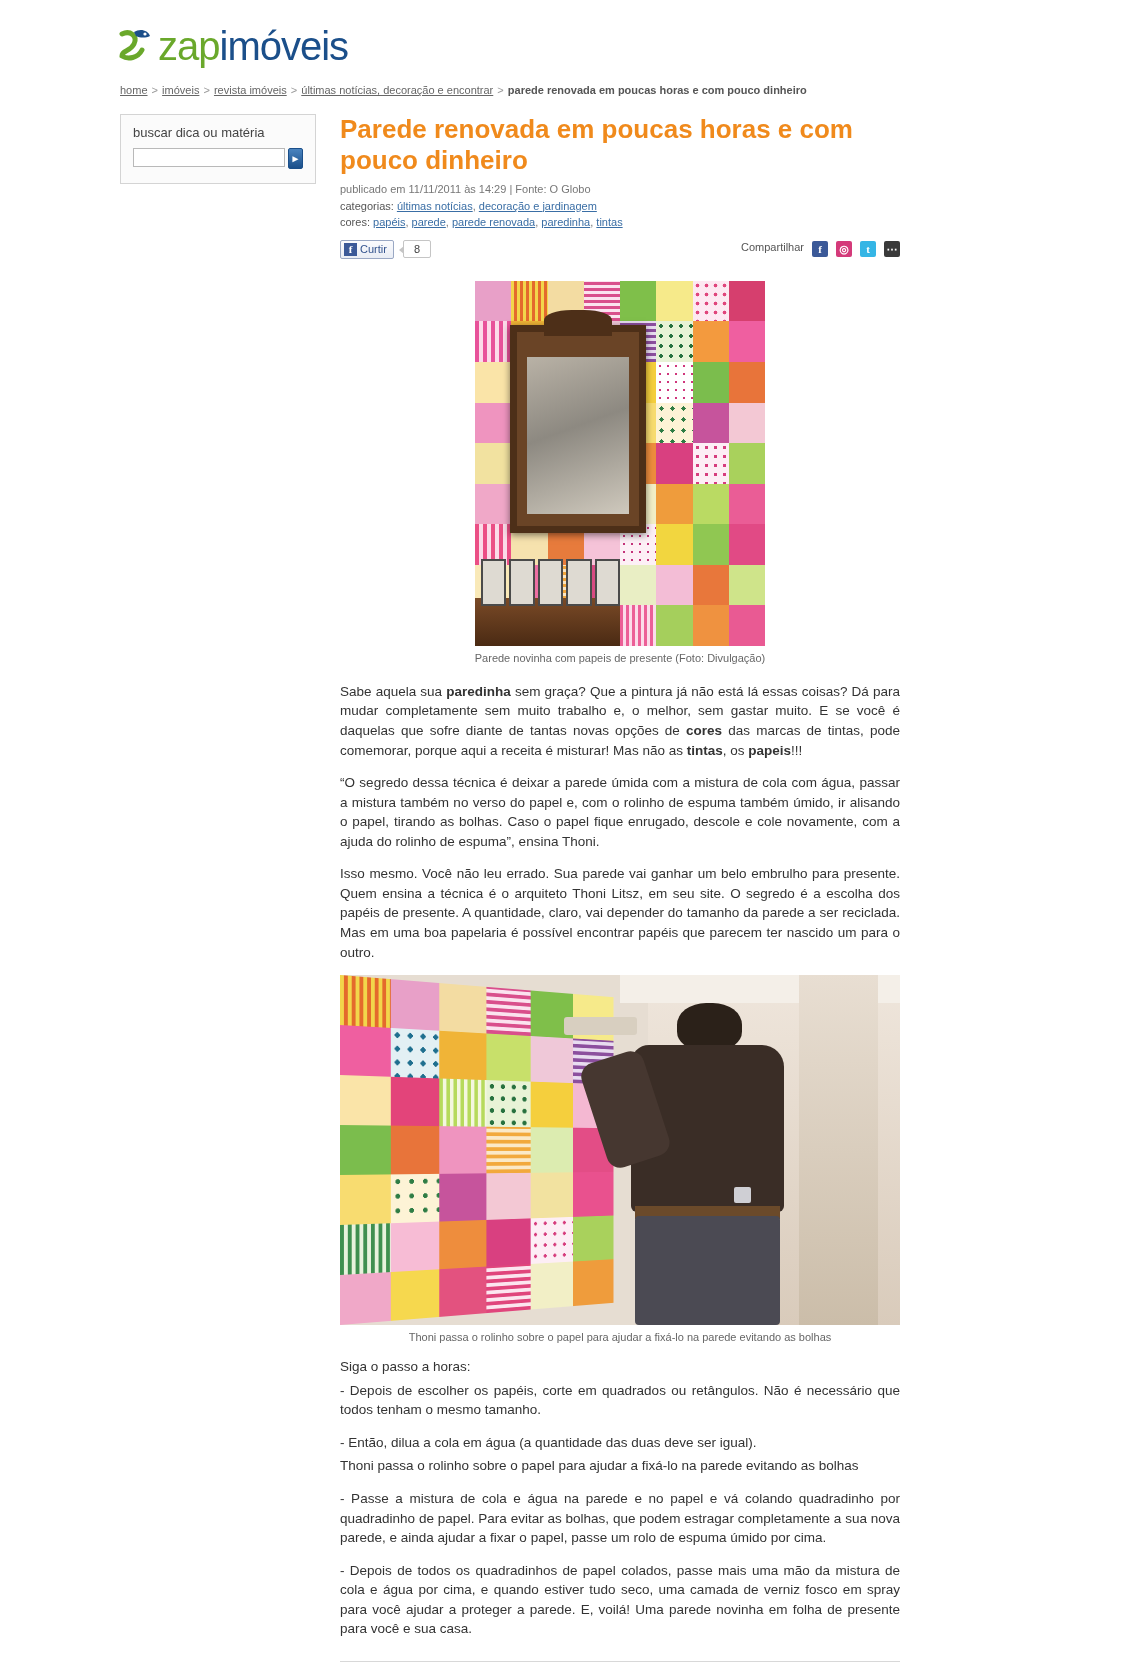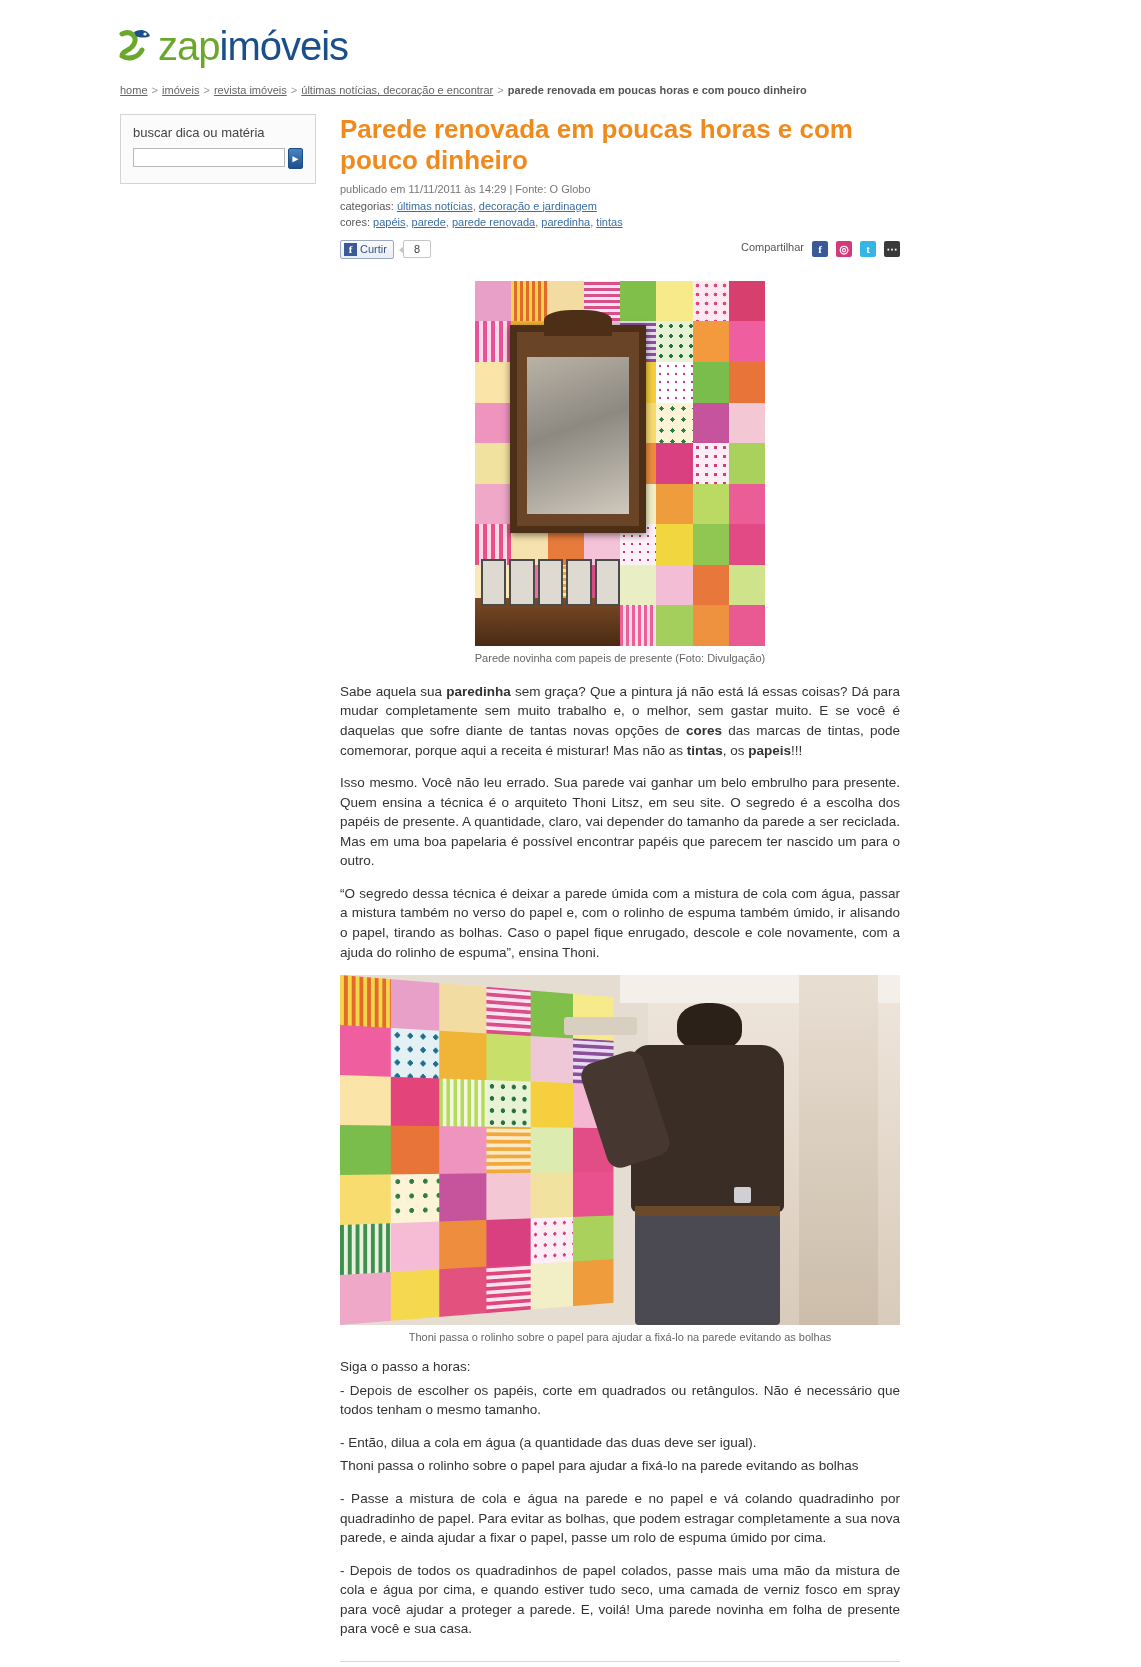--- a/index.html
+++ b/index.html
@@ -568,22 +568,22 @@
             <div class="frame"></div>
           </div>
         </div>
         <figcaption>Parede novinha com papeis de presente (Foto: Divulgação)</figcaption>
       </figure>
 
       <div class="body-copy" style="margin-top:18px;">
         <p>
           Sabe aquela sua <strong>paredinha</strong> sem graça? Que a pintura já não está lá essas coisas? Dá para mudar completamente sem muito trabalho e, o melhor, sem gastar muito. E se você é daquelas que sofre diante de tantas novas opções de <strong>cores</strong> das marcas de tintas, pode comemorar, porque aqui a receita é misturar! Mas não as <strong>tintas</strong>, os <strong>papeis</strong>!!!
         </p>
+        <p>“O segredo dessa técnica é deixar a parede úmida com a mistura de cola com água, passar a mistura também no verso do papel e, com o rolinho de espuma também úmido, ir alisando o papel, tirando as bolhas. Caso o papel fique enrugado, descole e cole novamente, com a ajuda do rolinho de espuma”, ensina Thoni.</p>
         <p>Isso mesmo. Você não leu errado. Sua parede vai ganhar um belo embrulho para presente. Quem ensina a técnica é o arquiteto Thoni Litsz, em seu site. O segredo é a escolha dos papéis de presente. A quantidade, claro, vai depender do tamanho da parede a ser reciclada. Mas em uma boa papelaria é possível encontrar papéis que parecem ter nascido um para o outro.</p>
-        <p>“O segredo dessa técnica é deixar a parede úmida com a mistura de cola com água, passar a mistura também no verso do papel e, com o rolinho de espuma também úmido, ir alisando o papel, tirando as bolhas. Caso o papel fique enrugado, descole e cole novamente, com a ajuda do rolinho de espuma”, ensina Thoni.</p>
       </div>
 
       <figure style="margin-top:8px;">
         <div class="photo" style="width:560px;height:350px;background:#e6ddd2;">
           <div class="photo2-inner">
             <div class="room2"></div>
             <div class="ceiling2"></div>
             <div class="floorlamp"></div>
             <div class="wall2">
               <div class="patch" style="background:repeating-linear-gradient(90deg,#f2d64b 0 4px,#e46a2c 4px 8px)"></div>

